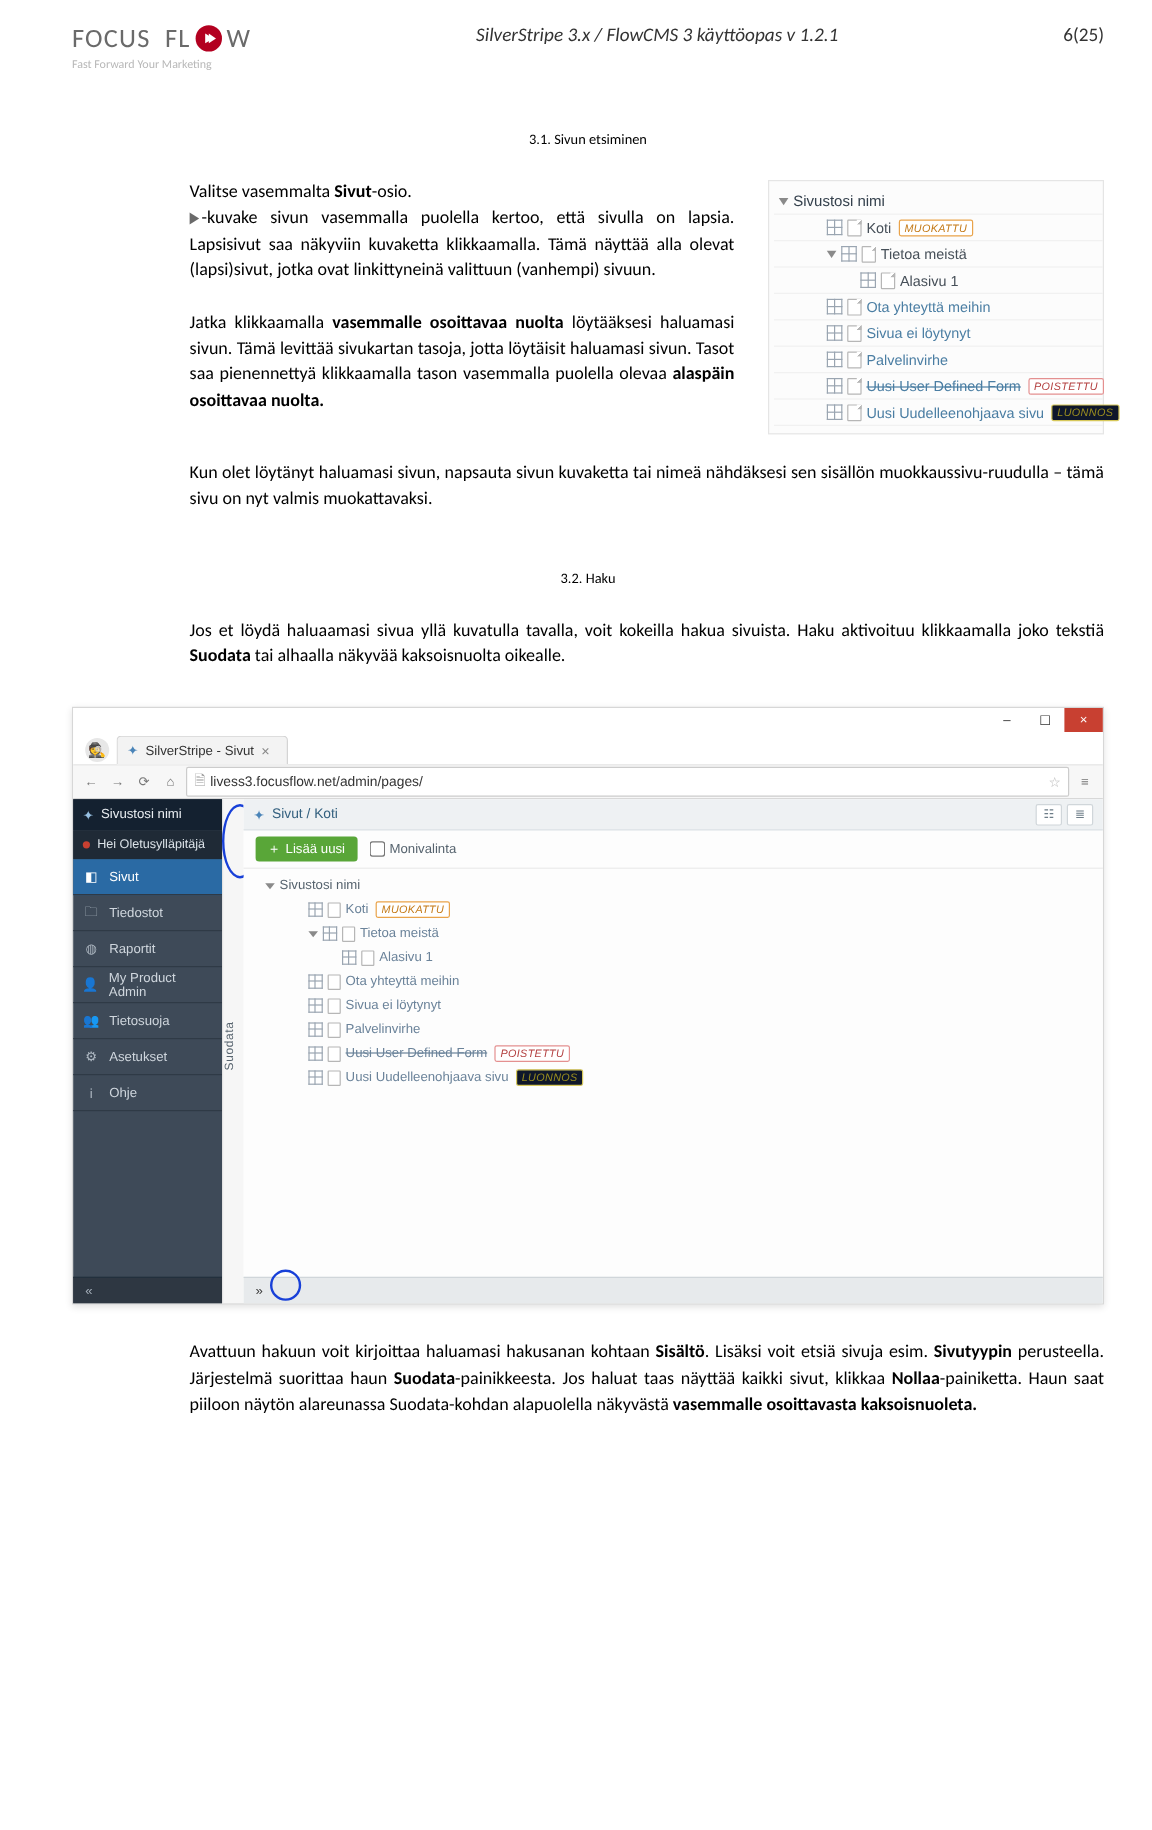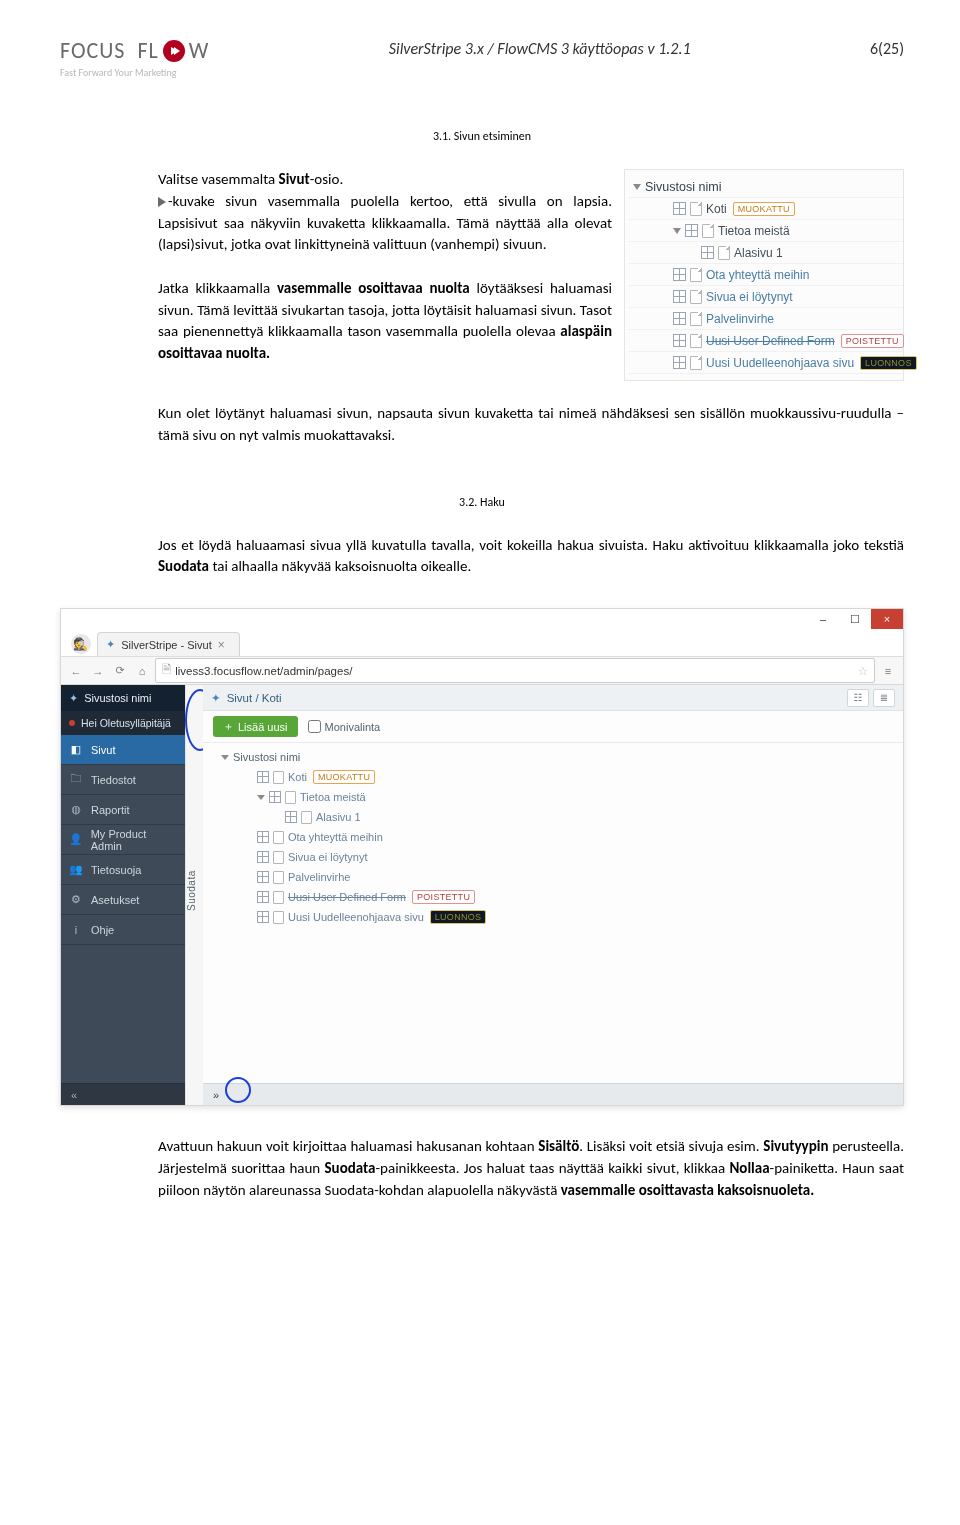--- a/index.html
+++ b/index.html
@@ -5,22 +5,21 @@
   * { box-sizing: border-box; }
   body {
     margin: 0;
     padding: 0;
     font-family: Calibri, Arial, sans-serif;
     background: #fff;
     color: #000;
     width: 960px;
   }
   .page {
-    padding: 18px 56px 40px 60px;
-    margin-top: 19px;
+    padding: 18px 40px 40px 60px;
   }
   .doc-header {
     display: flex;
     align-items: flex-start;
     justify-content: space-between;
     margin-bottom: 50px;
   }
   .logo-block { display: flex; flex-direction: column; }
   .logo-line1 { display: flex; align-items: center; gap: 4px; }
   .logo-text { font-size: 22px; letter-spacing: 1px; color: #6a6a6a; font-weight: 400; }
@@ -29,21 +28,21 @@
     display: flex; align-items: center; justify-content: center;
   }
   .logo-circle svg { fill: #fff; }
   .tagline { color: #b8b8b8; font-size: 10px; margin-top: 2px; }
   .header-title { font-style: italic; font-size: 16px; color: #333; margin-top: 2px; }
   .page-num { font-size: 16px; color: #333; margin-top: 2px; }
 
   .body-indent { margin-left: 98px; }
   h3.sec { font-size: 12px; font-weight: 400; margin: 0 0 26px 0; text-align: center; }
   .body-text { font-size: 15px; line-height: 1.45; text-align: justify; }
-  .flow-row { display: flex; gap: 12px; }
+  .flow-row { display: flex; gap: 28px; }
   .col-left { flex: 1; }
   .col-right { width: 280px; }
 
   .triangle-icon {
     display: inline-block; width: 0; height: 0;
     border-top: 5px solid transparent; border-bottom: 5px solid transparent;
     border-left: 8px solid #6a6a6a; vertical-align: middle; margin-right: 2px;
   }
   b { font-weight: 700; }
 
@@ -80,21 +79,21 @@
     content: ""; position: absolute; right: -1px; top: -1px; width: 4px; height: 4px;
     background: linear-gradient(135deg,#fff 50%, #b6b6b6 50%);
   }
   .tree-label { white-space: nowrap; }
   .strike { text-decoration: line-through; color: #8aa6bd; }
   .blueish { color: #4b7ea3; }
   .indent-2 { padding-left: 44px; }
   .indent-3 { padding-left: 72px; }
   .badge {
     font-size: 9px; padding: 1px 4px; border-radius: 2px; margin-left: 2px;
-    text-transform: uppercase; letter-spacing: .3px;
+    text-transform: uppercase; letter-spacing: .3px; font-style: italic;
   }
   .badge.orange { background: #fff; border: 1px solid #e9a34a; color: #c47a18; }
   .badge.yellow { background: #0f172a; border: 1px solid #d7c85a; color: #9a8d1f; }
   .badge.red { background: #fff; border: 1px solid #e49090; color: #b34040; }
 
   
   .browser-window {
     margin: 30px 0 30px 0; border: 1px solid #d7d7d7; box-shadow: 0 2px 6px rgba(0,0,0,0.12);
     font-family: "Segoe UI", Arial, sans-serif; font-size: 11px; color: #3a3a3a;
     position: relative;

